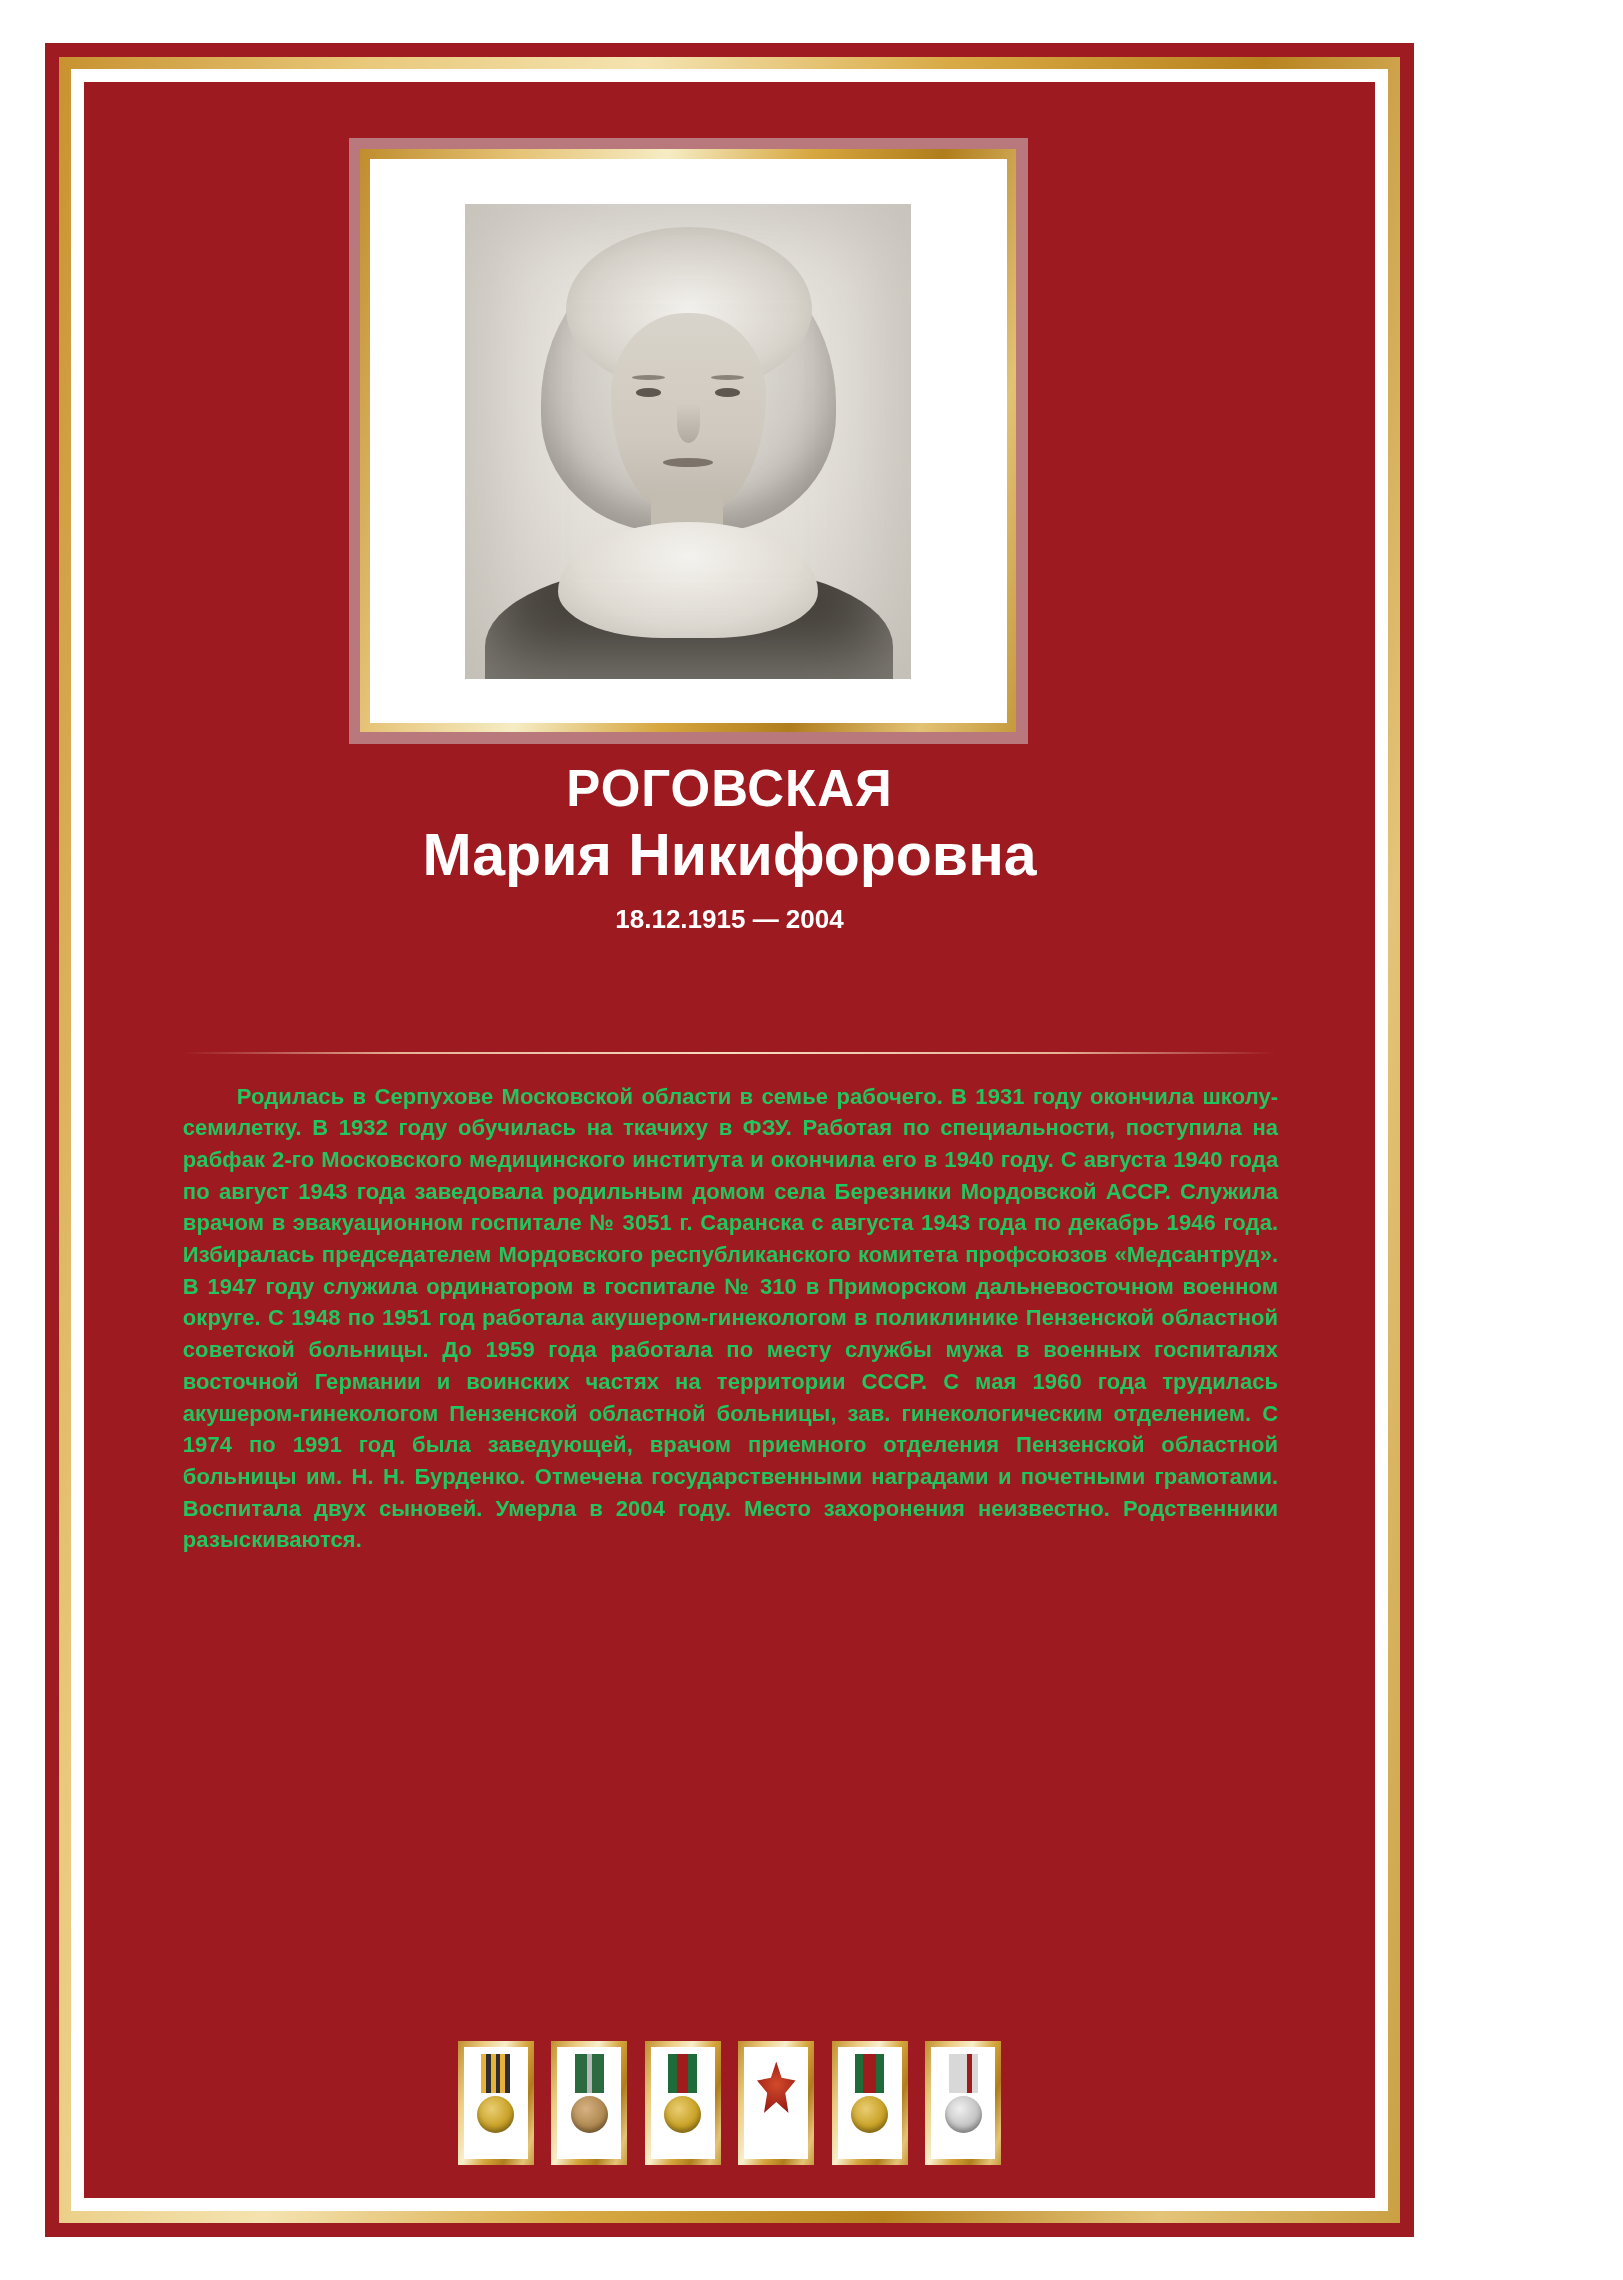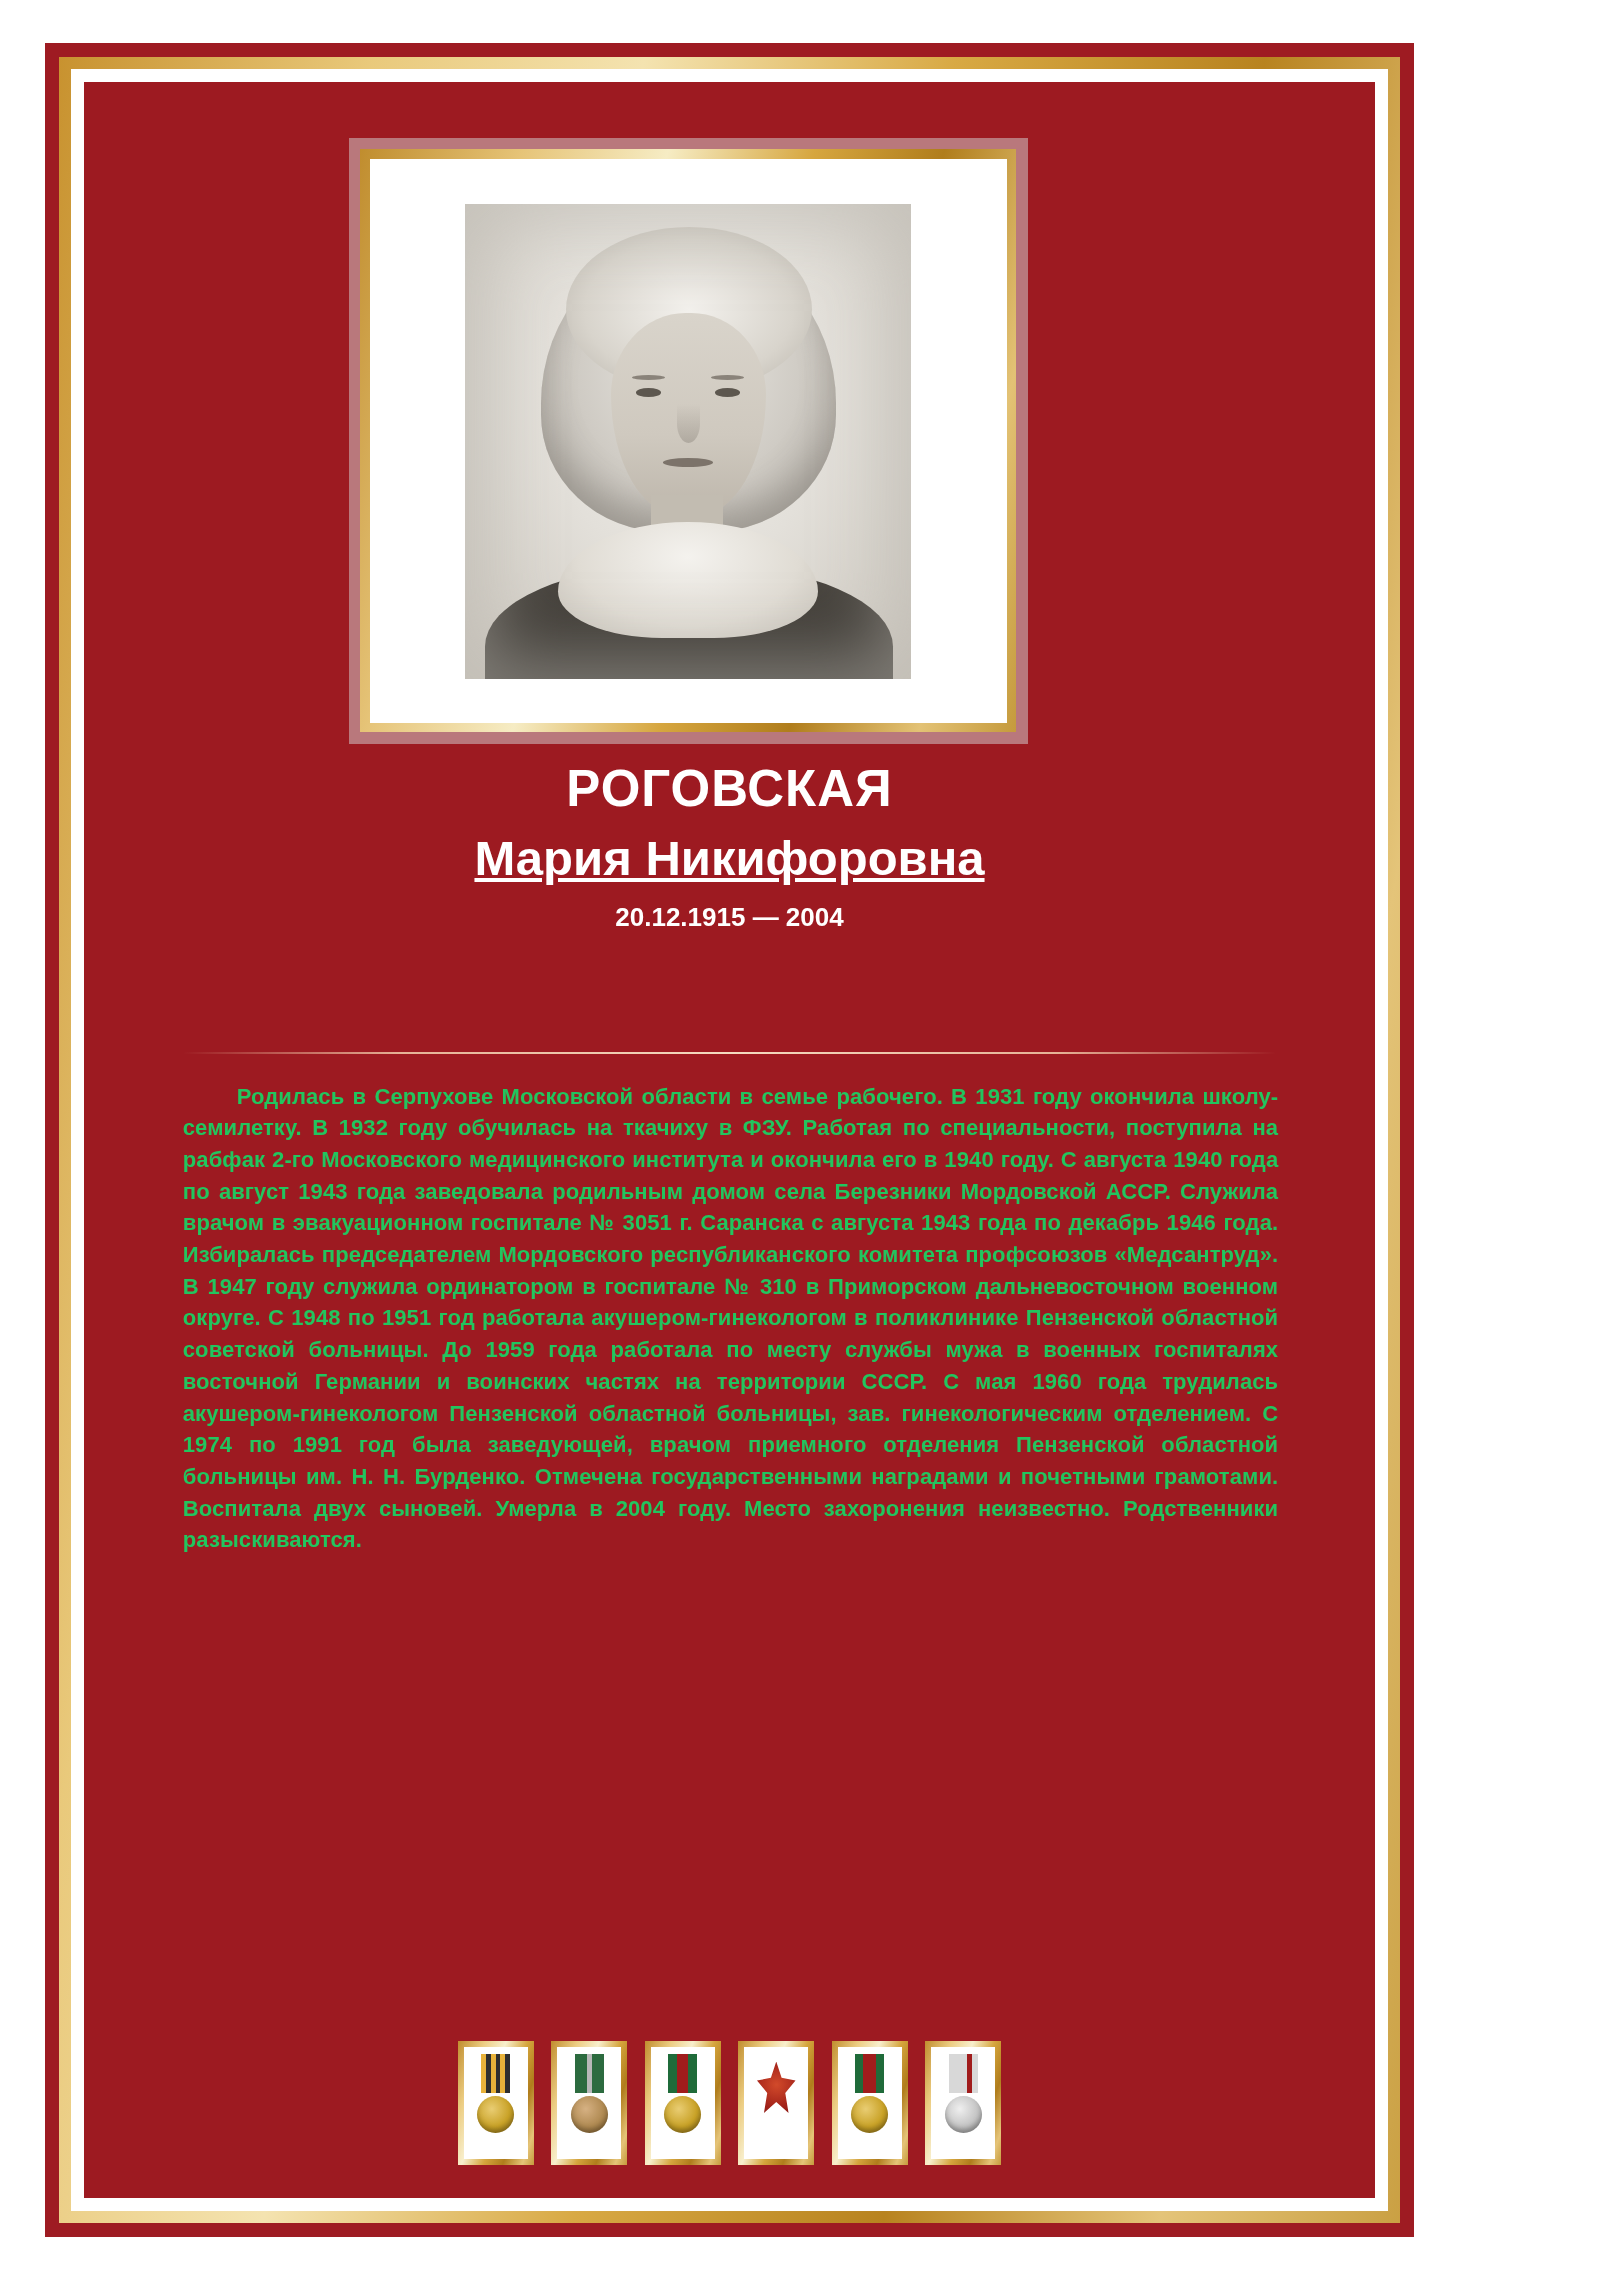--- a/index.html
+++ b/index.html
@@ -235,25 +235,24 @@
     text-align: center;
     color: #ffffff;
   }
   .surname {
     font-size: 51px;
     font-weight: bold;
     letter-spacing: 1px;
     line-height: 1.08;
   }
   .givenname {
-    font-size: 49px;
+    font-size: 59px;
     font-weight: bold;
     line-height: 1.12;
-    margin-top: 15px;
-    text-decoration: underline;
+    margin-top: 6px;
   }
   .profession {
     font-size: 26px;
     font-weight: bold;
     margin-top: 11.6px;
   }
   .dates {
     font-size: 26px;
     font-weight: bold;
     margin-top: 16.5px;
@@ -356,21 +355,21 @@
                 <div class="ribbon" style="background: linear-gradient(90deg,#d8d8d8 0 62%, #a01c1c 62% 78%, #d8d8d8 78% 100%);"></div>
                 <div class="disc" style="background: radial-gradient(circle at 40% 35%, #efefef 0%, #c4c4c4 55%, #8e8e8e 100%);"></div>
               </div>
             </div>
 
           </div>
 
           <div class="name-block">
             <div class="surname">РОГОВСКАЯ</div>
             <div class="givenname">Мария Никифоровна</div>
-            <div class="dates">20.12.1915 — 2004</div>
+            <div class="dates">18.12.1915 — 2004</div>
           </div>
 
           <div class="divider"></div>
 
           <div class="bio">Родилась в Серпухове Московской области в семье рабочего. В 1931 году окончила школу-семилетку. В 1932 году обучилась на ткачиху в ФЗУ. Работая по специальности, поступила на рабфак 2-го Московского медицинского института и окончила его в 1940 году. С августа 1940 года по август 1943 года заведовала родильным домом села Березники Мордовской АССР. Служила врачом в эвакуационном госпитале № 3051 г. Саранска с августа 1943 года по декабрь 1946 года. Избиралась председателем Мордовского республиканского комитета профсоюзов «Медсантруд». В 1947 году служила ординатором в госпитале № 310 в Приморском дальневосточном военном округе. С 1948 по 1951 год работала акушером-гинекологом в поликлинике Пензенской областной советской больницы. До 1959 года работала по месту службы мужа в военных госпиталях восточной Германии и воинских частях на территории СССР. С мая 1960 года трудилась акушером-гинекологом Пензенской областной больницы, зав. гинекологическим отделением. С 1974 по 1991 год была заведующей, врачом приемного отделения Пензенской областной больницы им. Н. Н. Бурденко. Отмечена государственными наградами и почетными грамотами. Воспитала двух сыновей. Умерла в 2004 году. Место захоронения неизвестно. Родственники разыскиваются.</div>
 
         </div>
       </div>
     </div>
   </div>

